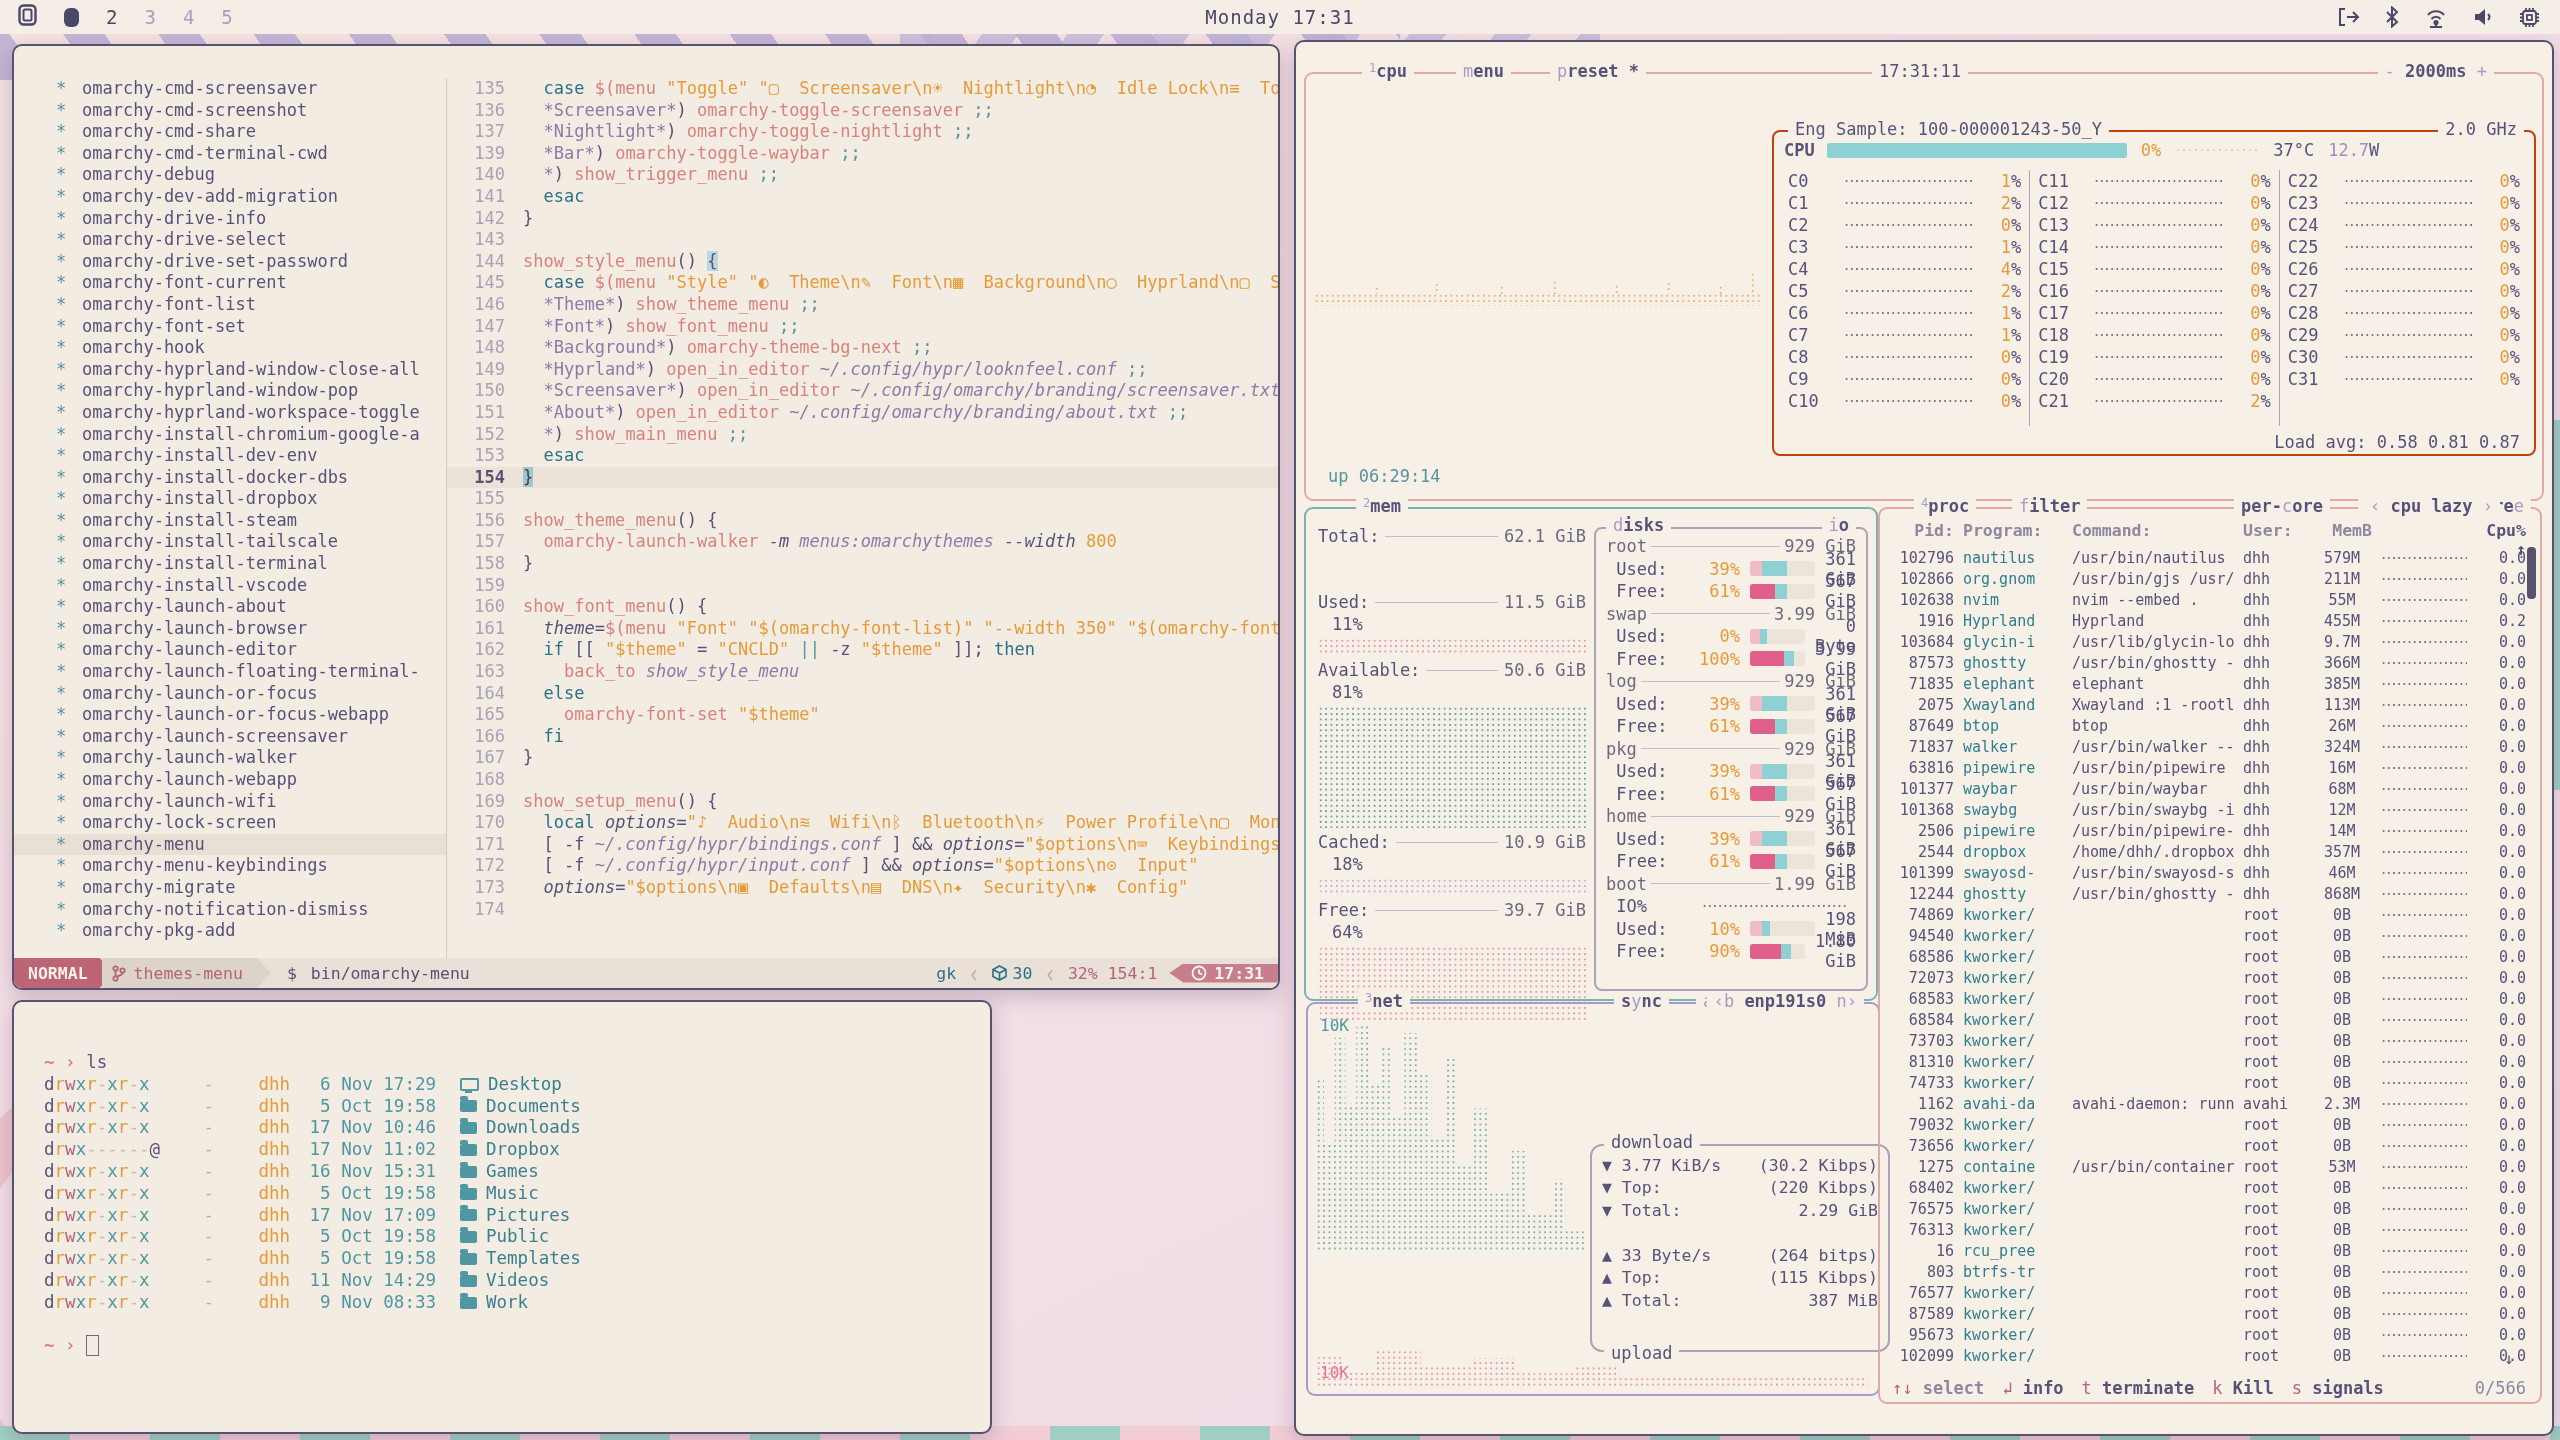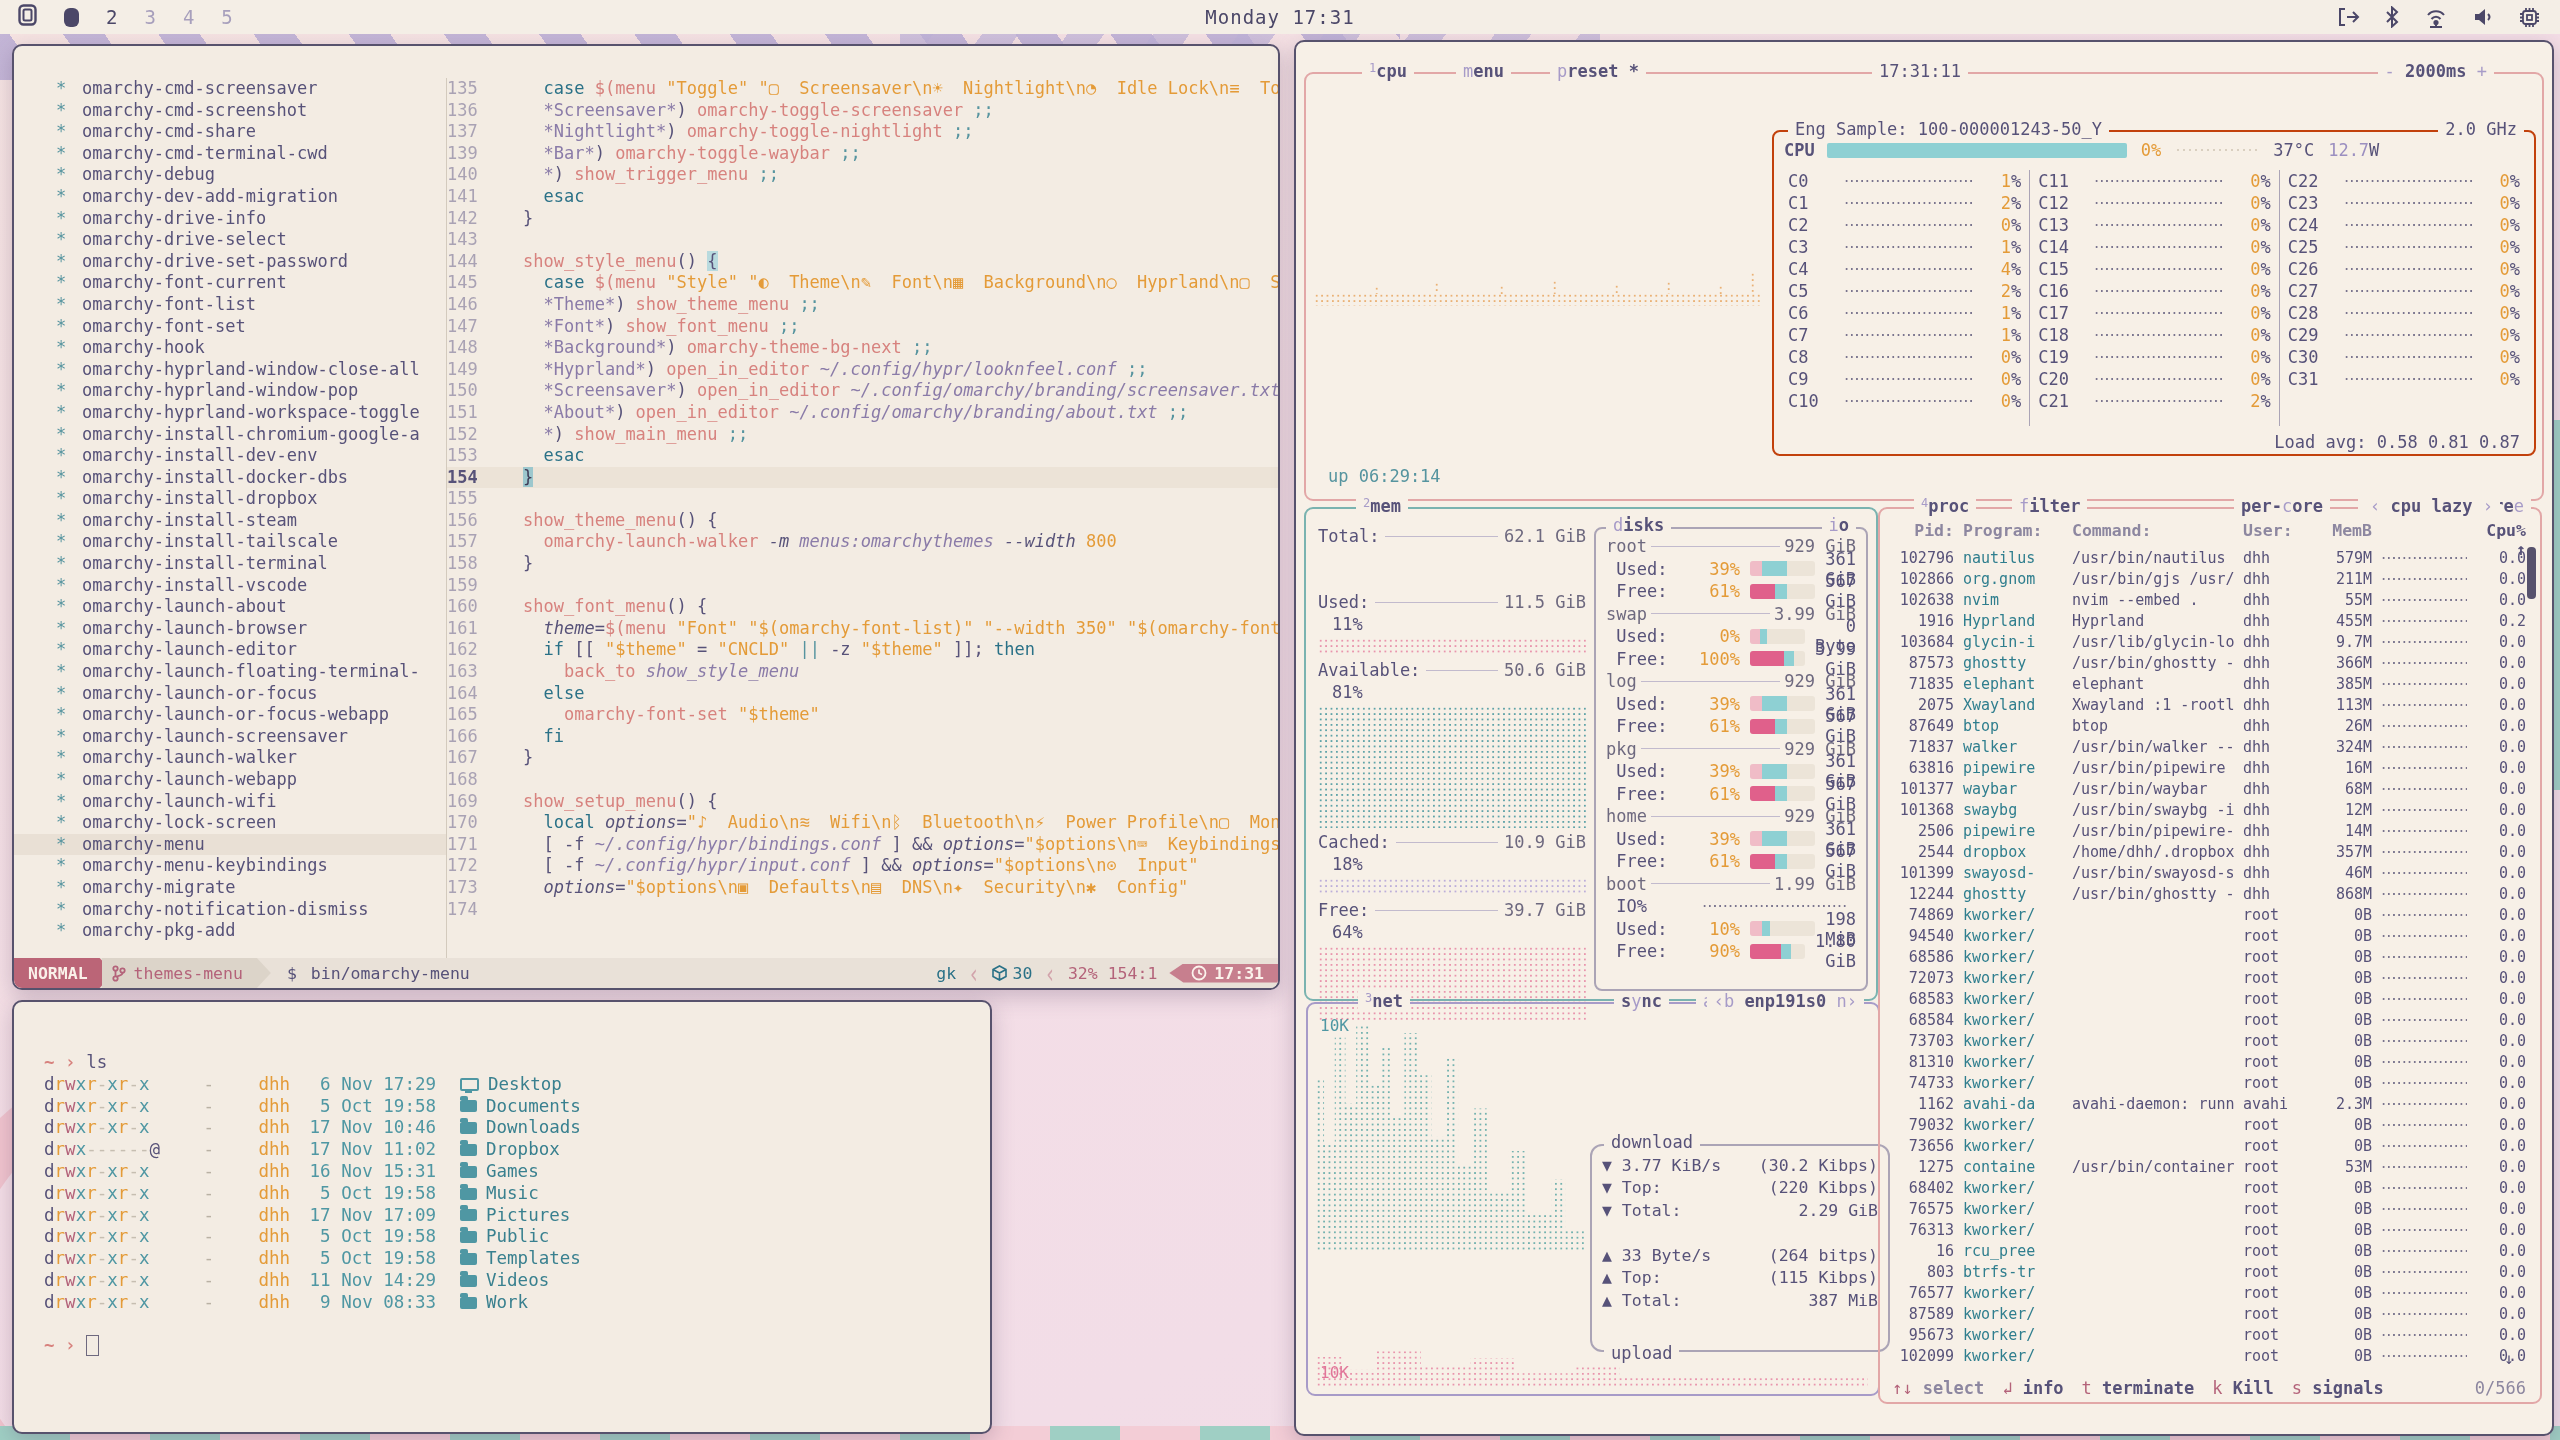--- a/index.html
+++ b/index.html
@@ -33,21 +33,21 @@
   #win-term{left:12px;top:1000px;width:976px;height:430px}
   #win-btop{left:1294px;top:40px;width:1256px;height:1392px;background:#f7f0e7}
   
   .filelist{position:absolute;left:0;top:32px;bottom:30px;width:432px;border-right:1px solid #d3caBD;
             border-right:1px solid #d3cabd;overflow:hidden;font-size:17px;color:#575279}
   .frow{height:21.6px;line-height:21.6px;white-space:pre;padding-left:42px;display:flex}
   .frow .star{color:#56949f;width:26px;flex:none}
   .frow.sel{background:#e9e0d5}
   .codepane{position:absolute;left:433px;top:32px;right:0;bottom:30px;overflow:hidden;font-size:17px}
   .cline{height:21.6px;line-height:21.6px;white-space:pre;display:flex}
-  .cline .lnum{width:58px;flex:none;padding-right:18px;color:#a9a2b4}
+  .cline .lnum{width:58px;flex:none;text-align:right;padding-right:18px;color:#a9a2b4}
   .cline.cur{background:#ece3d7}
   .cline.cur .lnum{color:#575279;font-weight:bold}
   .tk-n{color:#575279}.tk-k{color:#2a7187}.tk-f{color:#d7827e}.tk-s{color:#e49b38}
   .tk-p{color:#8a7ba8}.tk-i{color:#8a7ba8;font-style:italic}.tk-c{color:#56949f}
   .tk-v{color:#575279;font-style:italic}
   .tk-m{background:#b8dade;color:#575279}
   .tk-cur{background:#9cc7cd;color:#3f3b56}
   
   .statusline{position:absolute;left:0;right:0;bottom:0;height:30px;background:#e9e1d8;
       display:flex;align-items:stretch;font-size:16.5px;color:#575279;z-index:5}
@@ -145,21 +145,21 @@
   .nrow .r{margin-left:auto}
   
   .phead{position:absolute;left:10px;right:14px;top:12px;display:grid;
      grid-template-columns:64px 100px 1fr 60px 60px 86px 50px;column-gap:9px;font-size:16.5px;color:#8d87a0;font-weight:bold}
   .phead .h-pid{text-align:right}.phead .h-mem{text-align:right}.phead .h-cpu{text-align:right;color:#575279}
   .prows{position:absolute;left:10px;right:14px;top:38px;bottom:32px;overflow:hidden}
   .prow{display:grid;grid-template-columns:64px 100px 1fr 60px 60px 86px 50px;column-gap:9px;height:21px;font-size:15px;color:#575279;align-items:center}
   .prow .pid{text-align:right}
   .prow .prog{color:#2f7e8e;overflow:hidden;white-space:pre}
   .prow .cmd{overflow:hidden;white-space:pre}
-  .prow .memv{text-align:right}
+  .prow .memv{text-align:center}
   .prow .pdots{height:6px;background-image:radial-gradient(#6f6a86 1.05px,transparent 1.15px);background-size:5.2px 5.2px;background-position:left center}
   .prow .cpuv{text-align:right;white-space:pre}
   .pfoot{position:absolute;left:12px;right:14px;bottom:4px;display:flex;align-items:center;gap:18px;font-size:17px;color:#575279}
   .pfoot .key{color:#b4637a}
   .pfoot .dim{color:#8d87a0}
   .pfoot .cnt{margin-left:auto;color:#8d87a0}
   .pscroll{position:absolute;right:4px;top:38px;width:9px;height:52px;background:#57526d;border-radius:4px}
   .pdown{position:absolute;right:26px;bottom:34px;color:#575279;font-size:16px}
 </style>
 </head>

